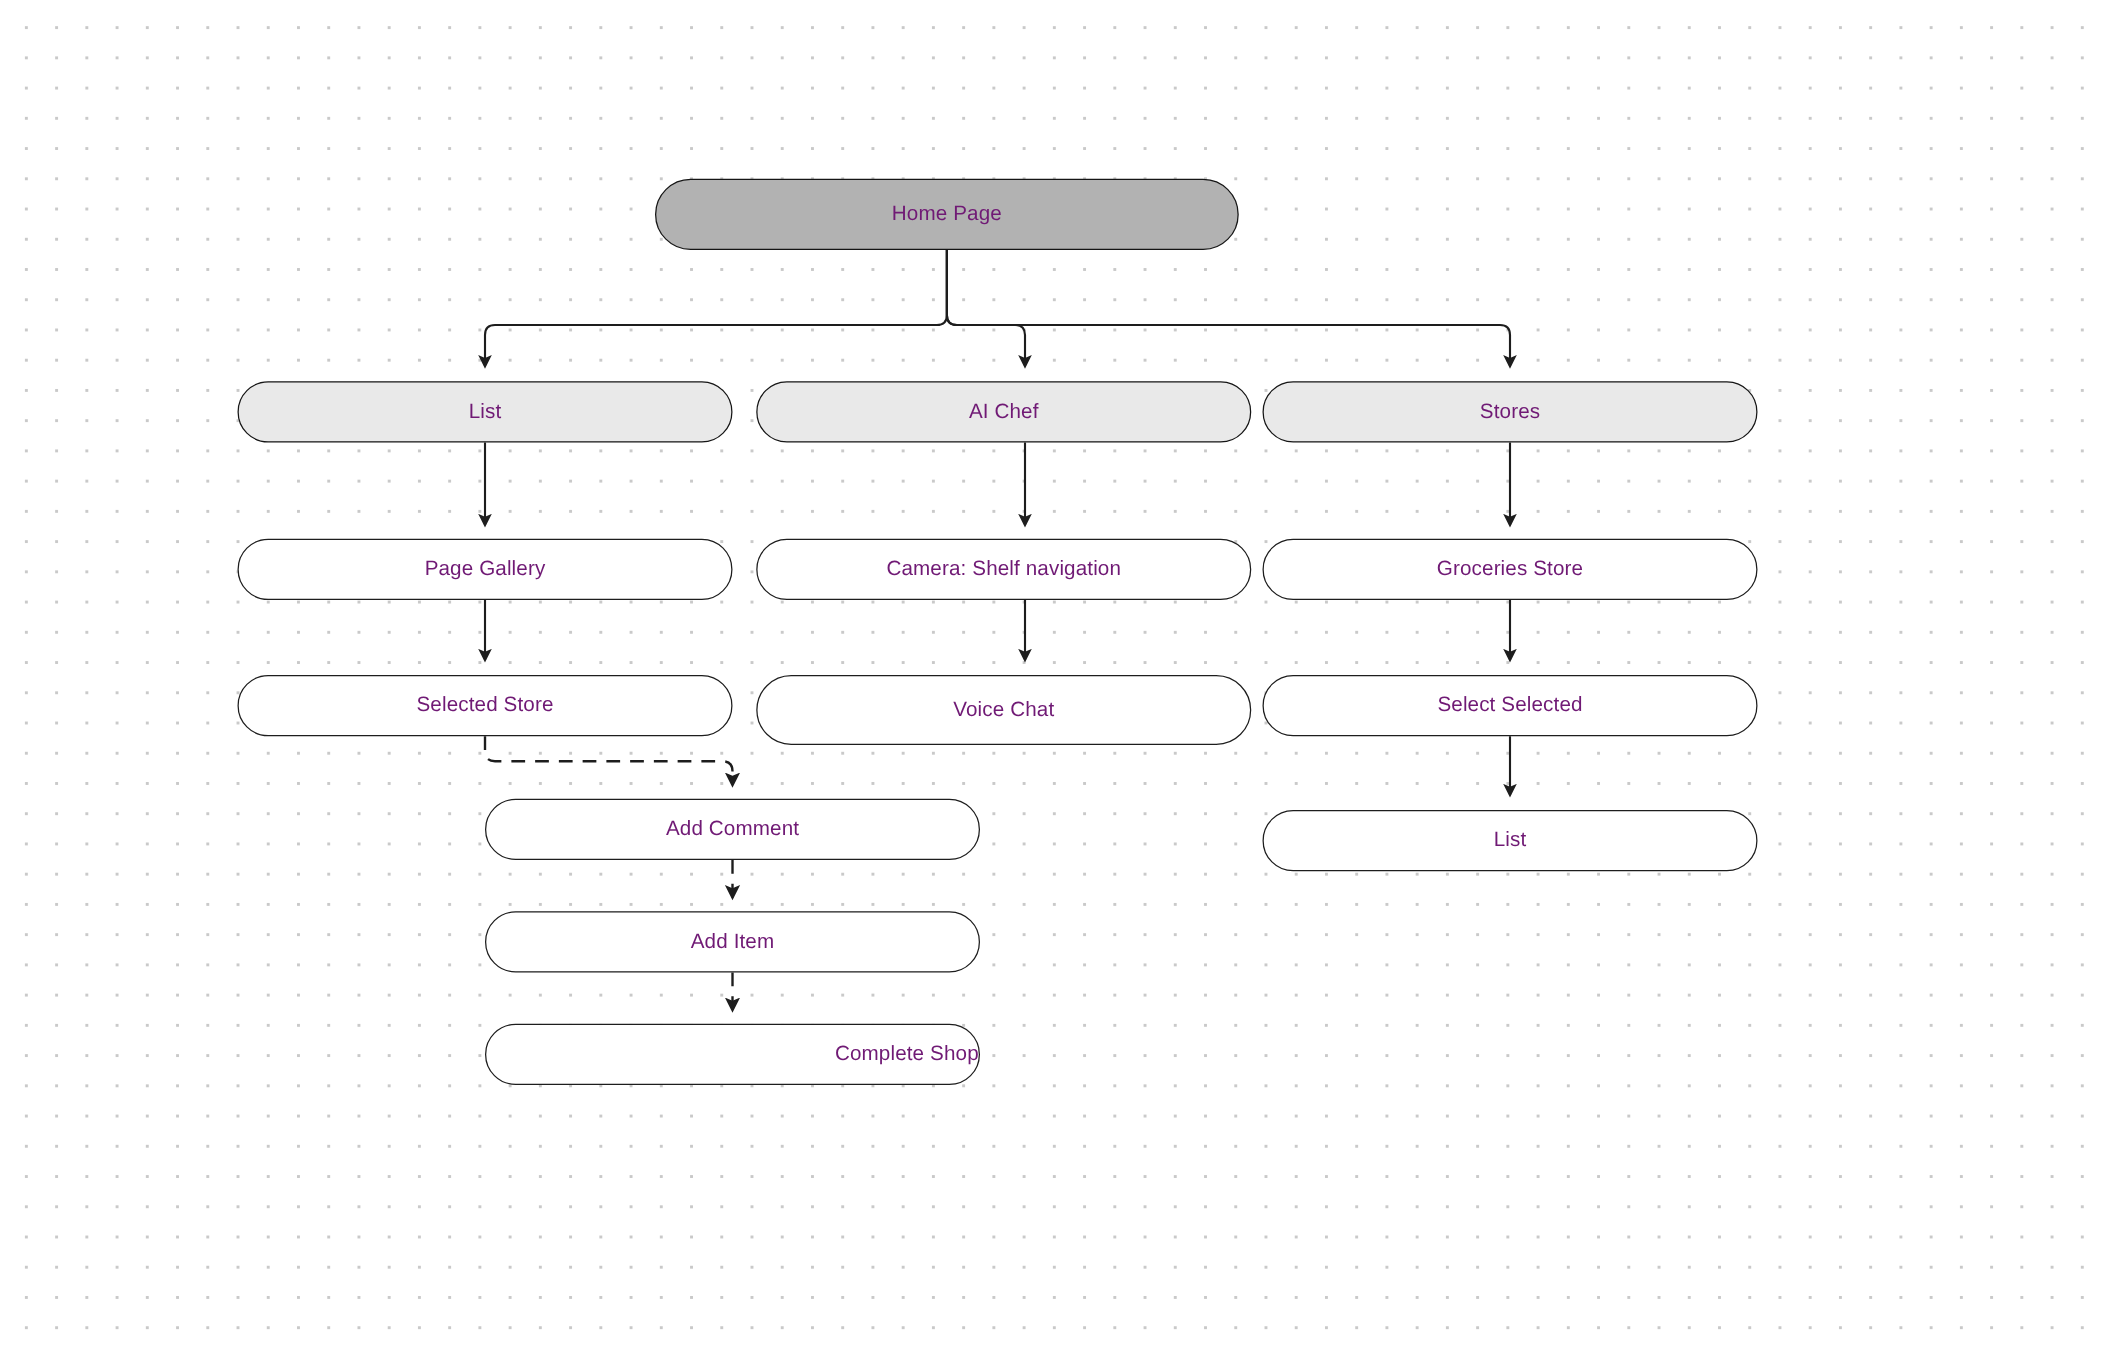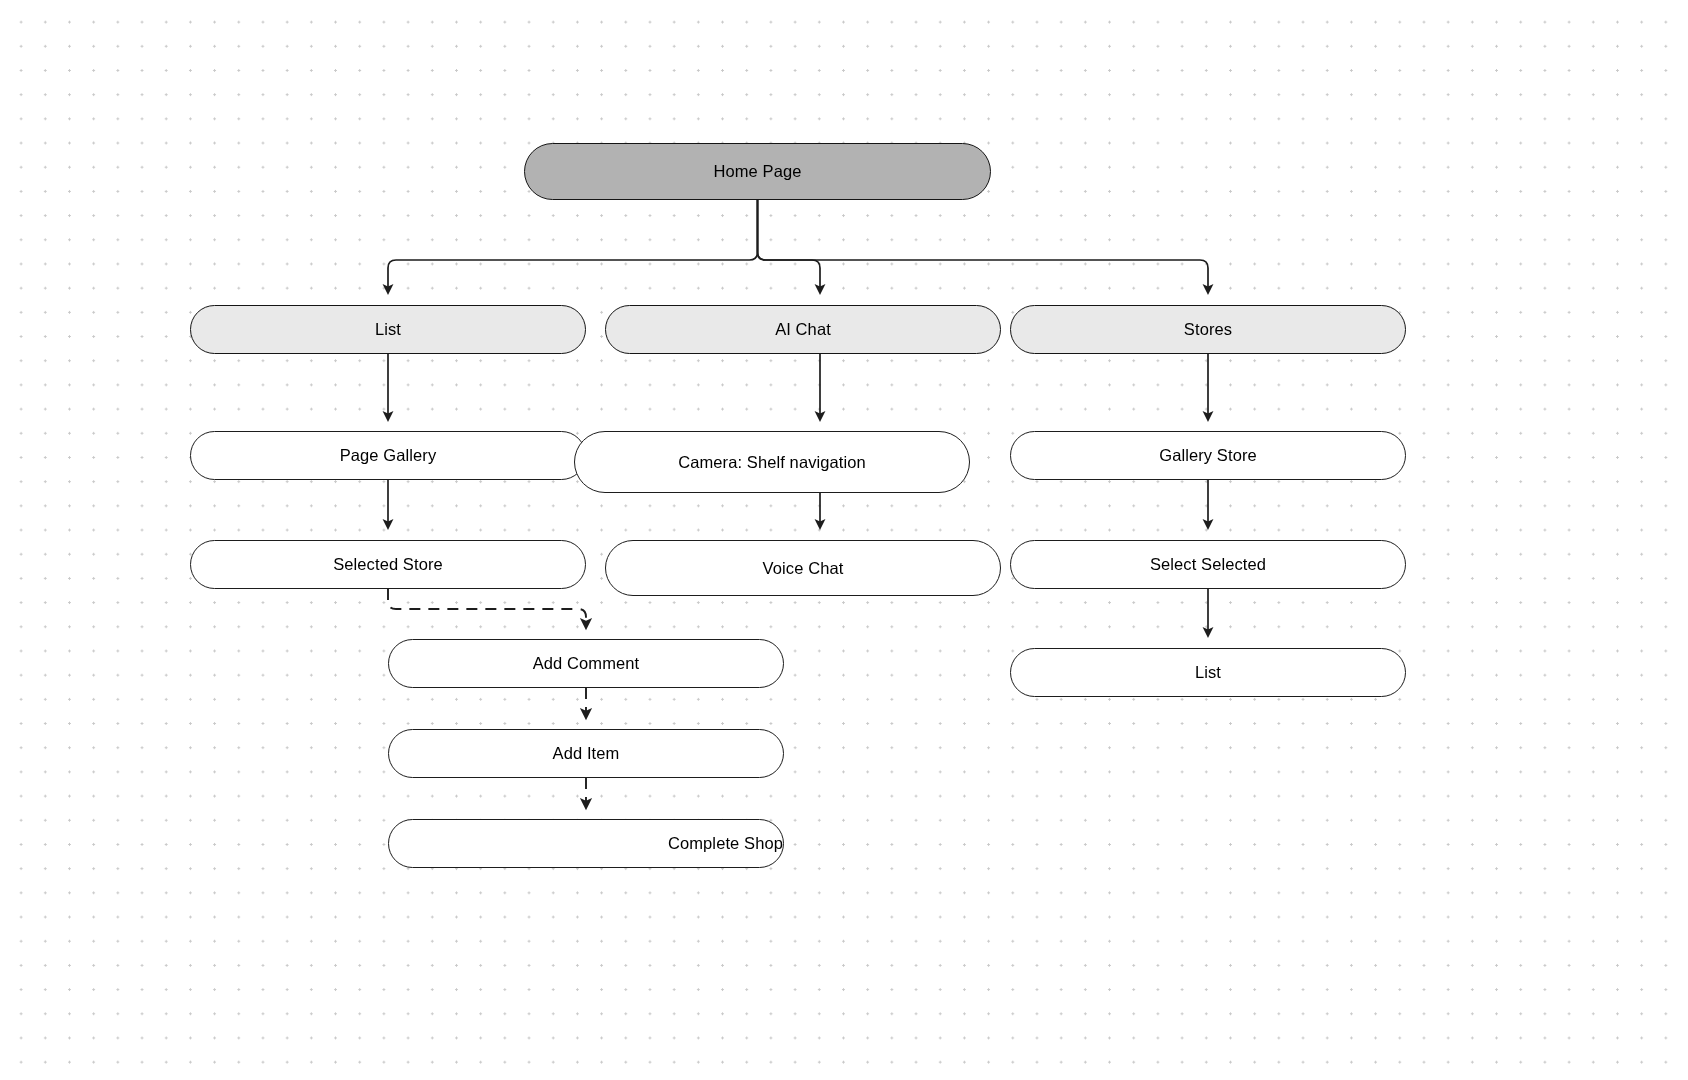--- a/index.html
+++ b/index.html
@@ -31,21 +31,21 @@
   }
   .node {
     position: absolute;
     box-sizing: border-box;
     display: flex;
     align-items: center;
     justify-content: center;
     border: 1.7px solid #1d1d1d;
     border-radius: 999px;
     background: #ffffff;
-    color: #000000;
+    color: #701a75;
     font-size: 16.5px;
     font-family: "Liberation Sans", sans-serif;
     letter-spacing: 0.1px;
     line-height: 1;
     white-space: nowrap;
   }
   .node.root {
     background: #b2b2b2;
     border-color: #151515;
   }
@@ -115,33 +115,33 @@
   </svg>
 
   <div id="nodes">
       <div class="node root" style="left: 524px; top: 143px; width: 467px; height: 57px;">
         <span class="label">Home Page</span>
       </div>
       <div class="node section" style="left: 190px; top: 305px; width: 396px; height: 49px;">
         <span class="label">List</span>
       </div>
       <div class="node section" style="left: 605px; top: 305px; width: 396px; height: 49px;">
-        <span class="label">AI Chat</span>
+        <span class="label">AI Chef</span>
       </div>
       <div class="node section" style="left: 1010px; top: 305px; width: 396px; height: 49px;">
         <span class="label">Stores</span>
       </div>
       <div class="node" style="left: 190px; top: 431px; width: 396px; height: 49px;">
         <span class="label">Page Gallery</span>
       </div>
-      <div class="node" style="left: 574px; top: 431px; width: 396px; height: 62px;">
+      <div class="node" style="left: 605px; top: 431px; width: 396px; height: 49px;">
         <span class="label">Camera: Shelf navigation</span>
       </div>
       <div class="node" style="left: 1010px; top: 431px; width: 396px; height: 49px;">
-        <span class="label">Gallery Store</span>
+        <span class="label">Groceries Store</span>
       </div>
       <div class="node" style="left: 190px; top: 540px; width: 396px; height: 49px;">
         <span class="label">Selected Store</span>
       </div>
       <div class="node" style="left: 605px; top: 540px; width: 396px; height: 56px;">
         <span class="label">Voice Chat</span>
       </div>
       <div class="node" style="left: 1010px; top: 540px; width: 396px; height: 49px;">
         <span class="label">Select Selected</span>
       </div>

